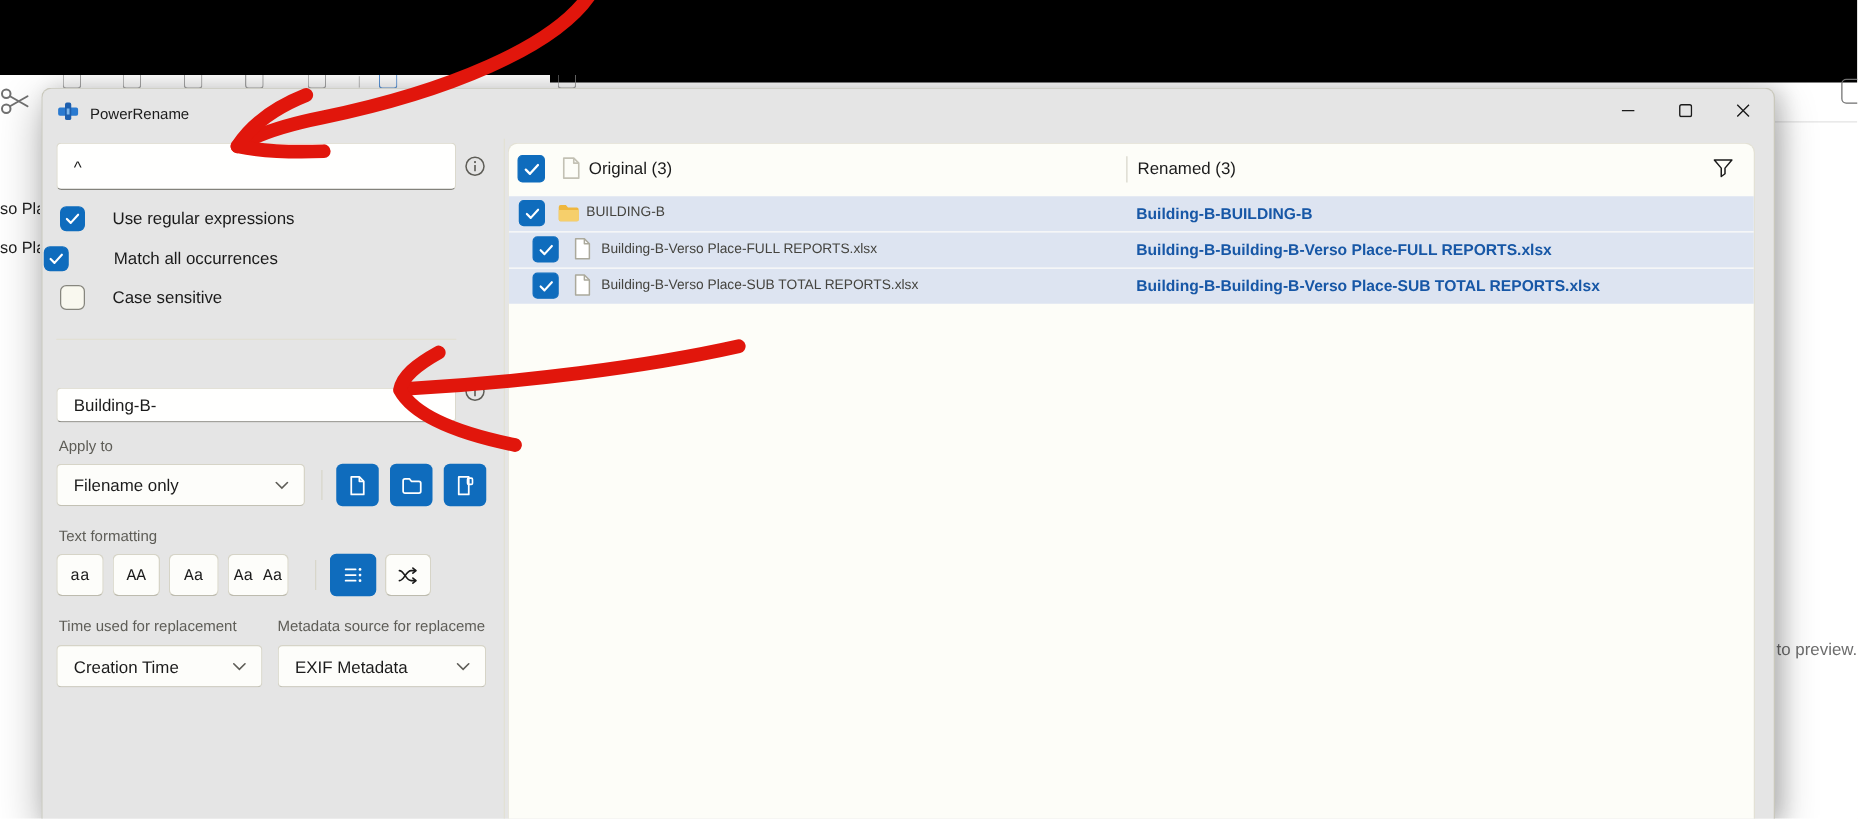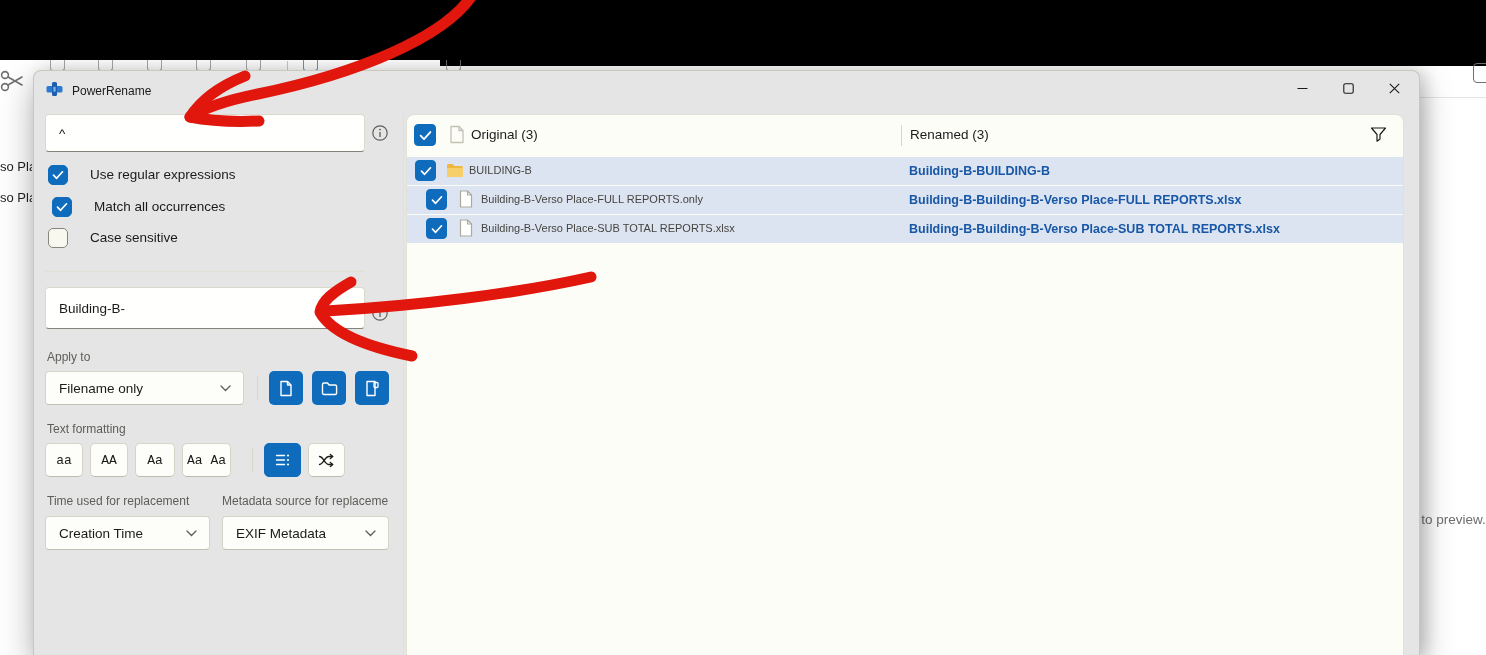--- a/index.html
+++ b/index.html
@@ -124,36 +124,36 @@
     </button>
 
     <div class="abs" style="left:14px;top:94px;display:flex;gap:22px;align-items:center;">
       <span class="cb checked">
           <svg width="12" height="12" viewBox="0 0 12 12">
             <path d="M1.5 6.2 L4.6 9.3 L10.5 2.8" fill="none" stroke="#fff" stroke-width="1.7" stroke-linecap="round" stroke-linejoin="round"></path>
           </svg>
         </span>
       <span class="cb-label">Use regular expressions</span>
     </div>
-    <div class="abs" style="left:18px;top:126px;display:flex;gap:22px;align-items:flex-start;">
+    <div class="abs" style="left:1px;top:126px;display:flex;gap:36px;align-items:flex-start;">
       <span class="cb checked">
           <svg width="12" height="12" viewBox="0 0 12 12">
             <path d="M1.5 6.2 L4.6 9.3 L10.5 2.8" fill="none" stroke="#fff" stroke-width="1.7" stroke-linecap="round" stroke-linejoin="round"></path>
           </svg>
         </span>
       <span class="cb-label">Match all occurrences</span>
     </div>
     <div class="abs" style="left:14px;top:157px;display:flex;gap:22px;align-items:center;">
       <span class="cb unchecked"></span>
       <span class="cb-label">Case sensitive</span>
     </div>
 
     <div class="abs hdivider" style="left:11px;top:200px;width:320px;"></div>
 
-    <input class="abs input" readonly="" style="left: 11px; top: 216px; width: 320px; height: 42px;" value="Building-B-">
+    <input class="abs input" readonly="" style="left: 11px; top: 239px; width: 320px; height: 28px;" value="Building-B-">
     <button class="abs info-btn" style="left:337px;top:233px;">
       <svg width="18" height="18" viewBox="0 0 18 18">
           <circle cx="9" cy="9" r="7.2" fill="none" stroke="#5e5d57" stroke-width="1.2"></circle>
           <circle cx="9" cy="5.6" r="0.9" fill="#5e5d57"></circle>
           <path d="M9 8 V13" stroke="#5e5d57" stroke-width="1.3"></path>
         </svg>
     </button>
 
     <span class="abs small-label" style="left:13px;top:279px;">Apply to</span>
     <div class="abs dropdown" style="left:11px;top:300px;width:199px;height:34px;">
@@ -264,21 +264,21 @@
       <div class="abs row" style="left:0;top:71px;width:996px;height:28px;">
         <span class="abs cb checked sq" style="left:19px;top:3px;width:21px;height:21px;">
           <svg width="12" height="12" viewBox="0 0 12 12">
               <path d="M1.5 6.2 L4.6 9.3 L10.5 2.8" fill="none" stroke="#fff" stroke-width="1.7" stroke-linecap="round" stroke-linejoin="round"></path>
             </svg>
         </span>
         <svg class="abs" style="left:52px;top:4px;" width="14" height="18" viewBox="0 0 14 18">
             <path d="M1.5 1 h7 L12.5 5 V17 H1.5 Z" fill="#fff" stroke="#aba99c" stroke-width="1.2" stroke-linejoin="round"></path>
             <path d="M8.5 1 V5 H12.5" fill="none" stroke="#aba99c" stroke-width="1.2" stroke-linejoin="round"></path>
           </svg>
-        <span class="abs row-orig" style="left:74px;top:7px;">Building-B-Verso Place-FULL REPORTS.only</span>
+        <span class="abs row-orig" style="left:74px;top:7px;">Building-B-Verso Place-FULL REPORTS.xlsx</span>
         <span class="abs row-renamed" style="left:502px;top:7px;">Building-B-Building-B-Verso Place-FULL REPORTS.xlsx</span>
       </div>
 
       <div class="abs row" style="left:0;top:100px;width:996px;height:28px;">
         <span class="abs cb checked sq" style="left:19px;top:3px;width:21px;height:21px;">
           <svg width="12" height="12" viewBox="0 0 12 12">
               <path d="M1.5 6.2 L4.6 9.3 L10.5 2.8" fill="none" stroke="#fff" stroke-width="1.7" stroke-linecap="round" stroke-linejoin="round"></path>
             </svg>
         </span>
         <svg class="abs" style="left:52px;top:4px;" width="14" height="18" viewBox="0 0 14 18">

